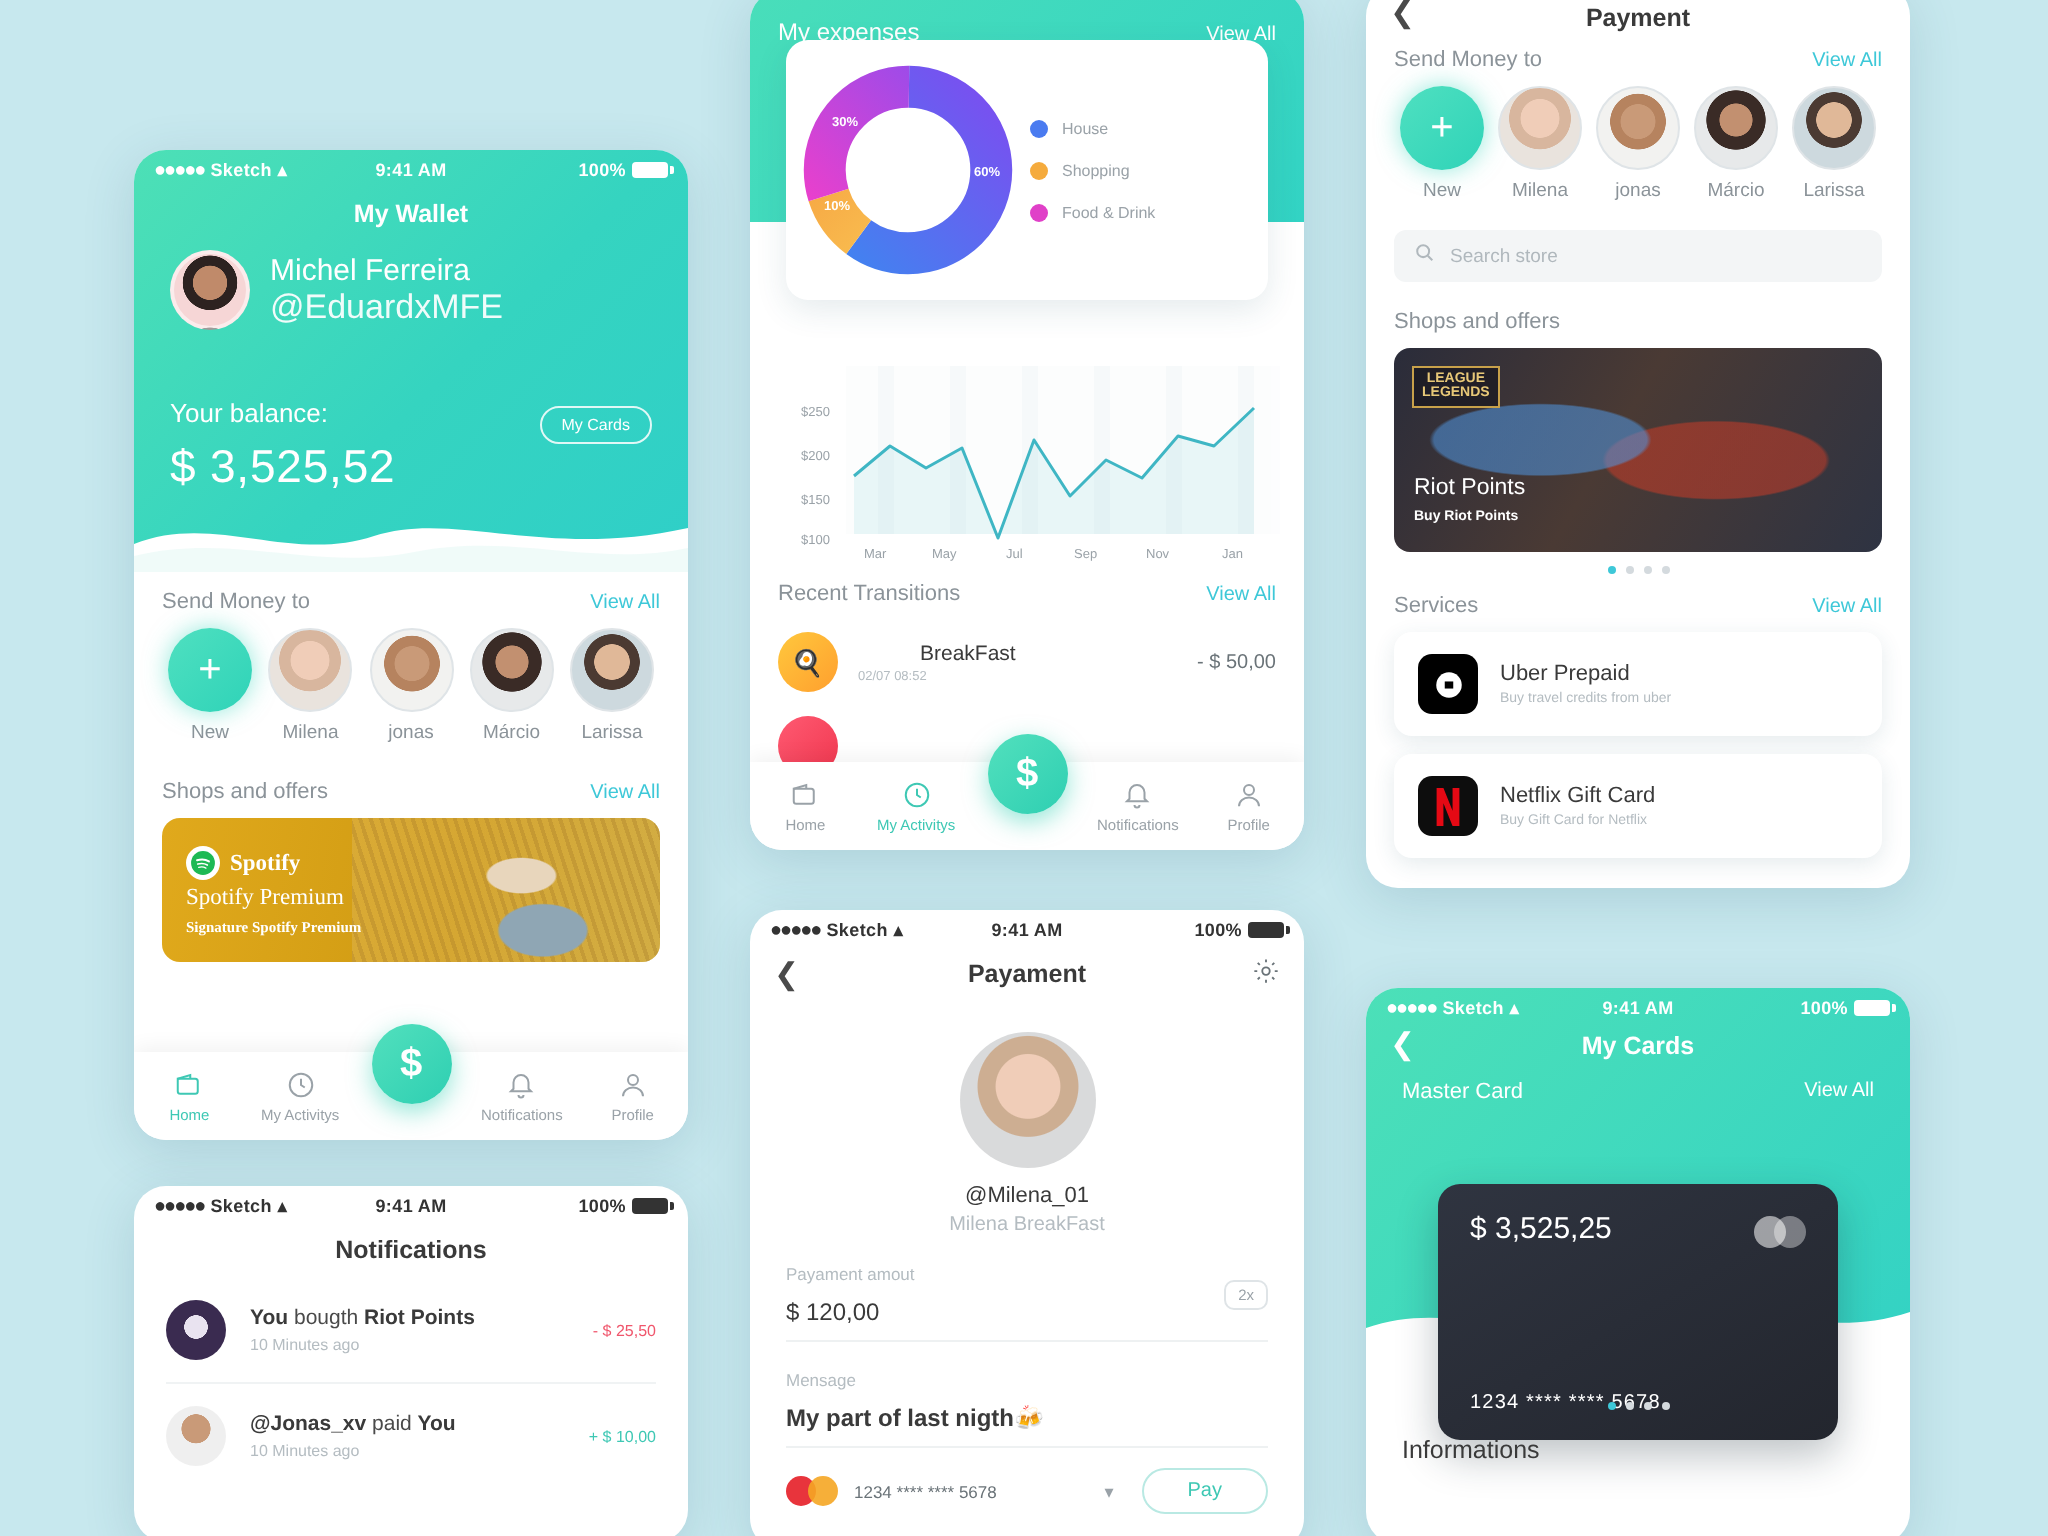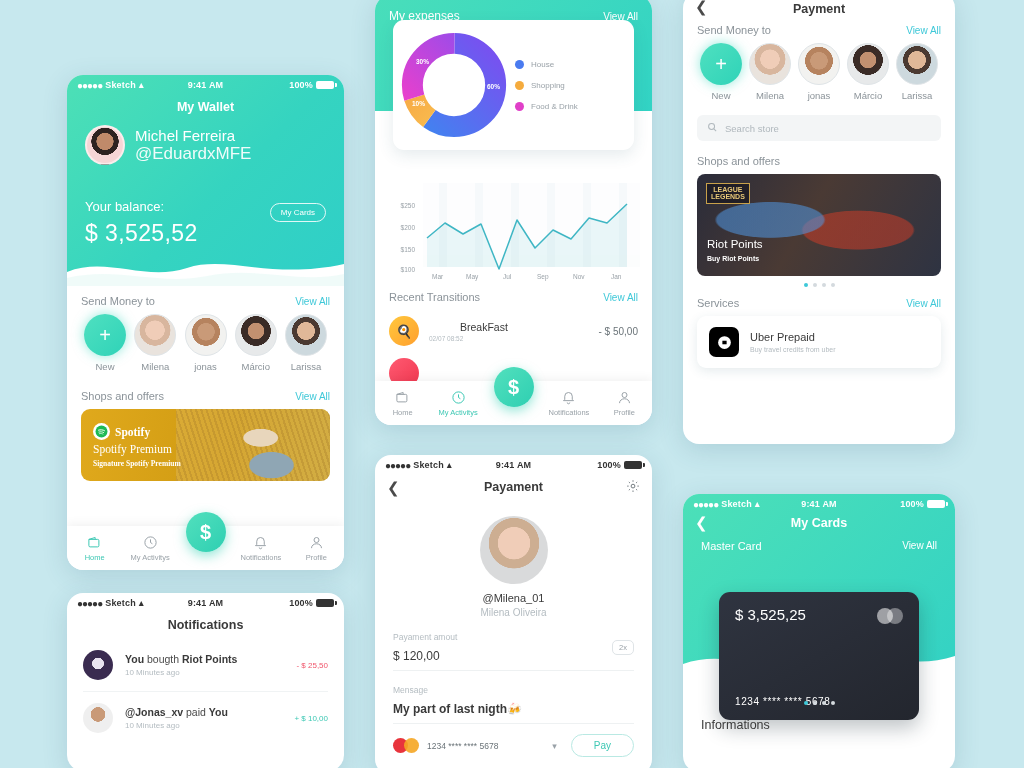--- a/index.html
+++ b/index.html
@@ -635,20 +635,31 @@
         <svg width="17" height="17" viewBox="0 0 24 24">
             <circle cx="12" cy="12" r="9" fill="#fff"></circle>
             <rect x="9" y="9.5" width="6" height="5" fill="#000"></rect>
           </svg>
       </div>
       <div>
         <div class="svc-t1">Uber Prepaid</div>
         <div class="svc-t2">Buy travel credits from uber</div>
       </div>
     </div>
+    <div class="svc-card">
+      <div class="svc-ic netflix">
+        <svg width="14" height="19" viewBox="0 0 14 20">
+            <path d="M1 0h3.6l4.8 12V0H13v20H9.4L4.6 8v12H1z" fill="#e50914"></path>
+          </svg>
+      </div>
+      <div>
+        <div class="svc-t1">Netflix Gift Card</div>
+        <div class="svc-t2">Buy Gift Card for Netflix</div>
+      </div>
+    </div>
   </div>
 
   <div class="phone" id="payament">
     <div class="statusbar">
       <span class="sb-left">
         <span class="sb-dots">●●●●●</span>
         <span>Sketch</span>
         <span class="wifi">▴</span>
       </span>
       <span class="sb-mid">9:41 AM</span>
@@ -663,21 +674,21 @@
       <span class="gear-ic">
         <svg width="14" height="14" viewBox="0 0 24 24" fill="none" stroke="#6a7378" stroke-width="1.6">
             <circle cx="12" cy="12" r="3.2"></circle>
             <path d="M12 2v2.5M12 19.5V22M2 12h2.5M19.5 12H22M4.9 4.9l1.8 1.8M17.3 17.3l1.8 1.8M19.1 4.9l-1.8 1.8M6.7 17.3l-1.8 1.8"></path>
           </svg>
       </span>
     </div>
 
     <div class="pay-av"></div>
     <div class="pay-handle">@Milena_01</div>
-    <div class="pay-full">Milena Oliveira</div>
+    <div class="pay-full">Milena BreakFast</div>
 
     <div class="fld">
       <div class="fld-lbl">Payament amout</div>
       <div class="fld-val">$ 120,00</div>
       <div class="x2">2x</div>
     </div>
     <div class="fld">
       <div class="fld-lbl">Mensage</div>
       <div class="fld-val bold">My part of last nigth🍻</div>
     </div>

